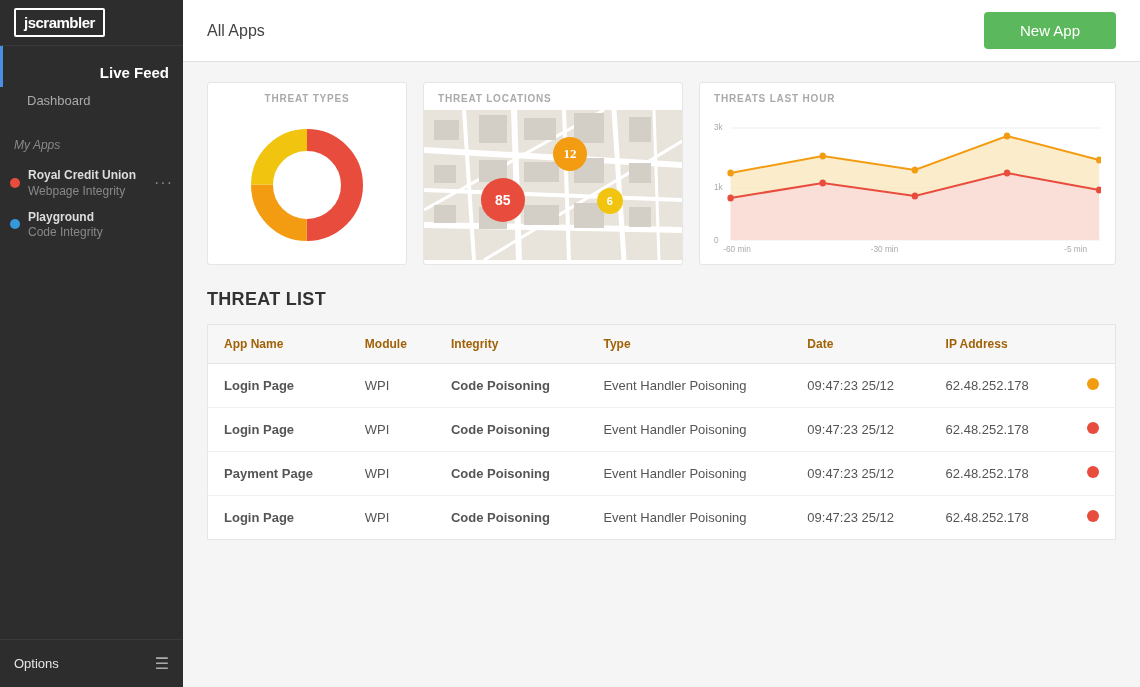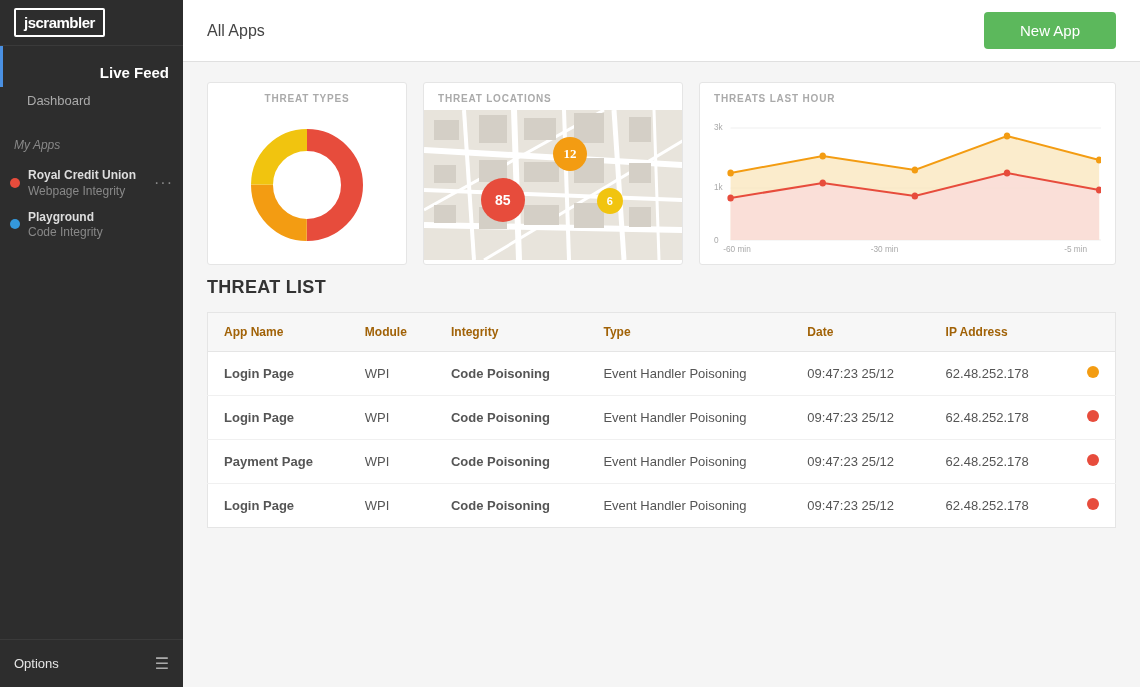--- a/index.html
+++ b/index.html
@@ -151,21 +151,21 @@
     #content {
       flex: 1;
       overflow-y: auto;
       padding: 20px 24px;
     }
 
     
     #widgets-row {
       display: flex;
       gap: 16px;
-      margin-bottom: 12px;
+      margin-bottom: 24px;
     }
 
     .widget {
       background: #fff;
       border: 1px solid #e5e5e5;
       border-radius: 3px;
     }
     .widget-label {
       font-size: 10px;
       font-weight: 700;

